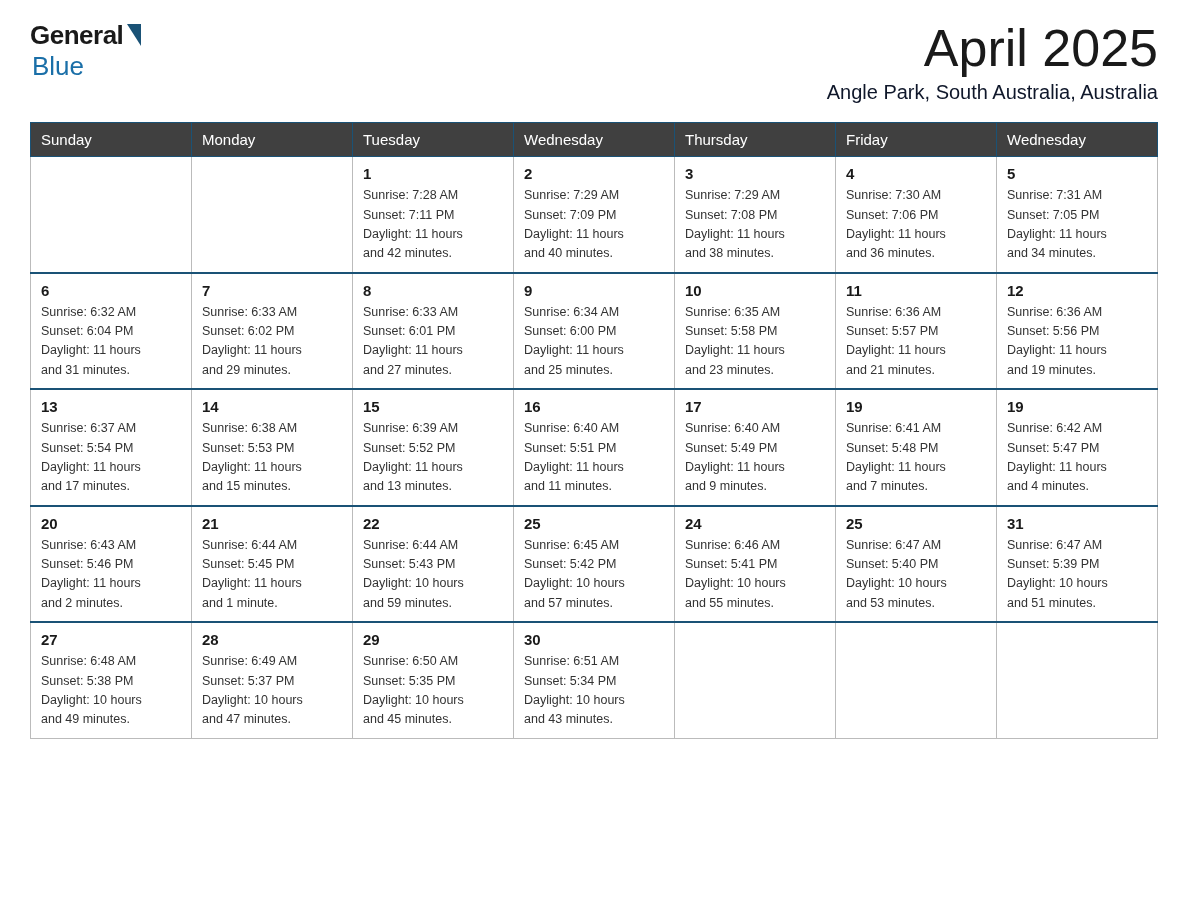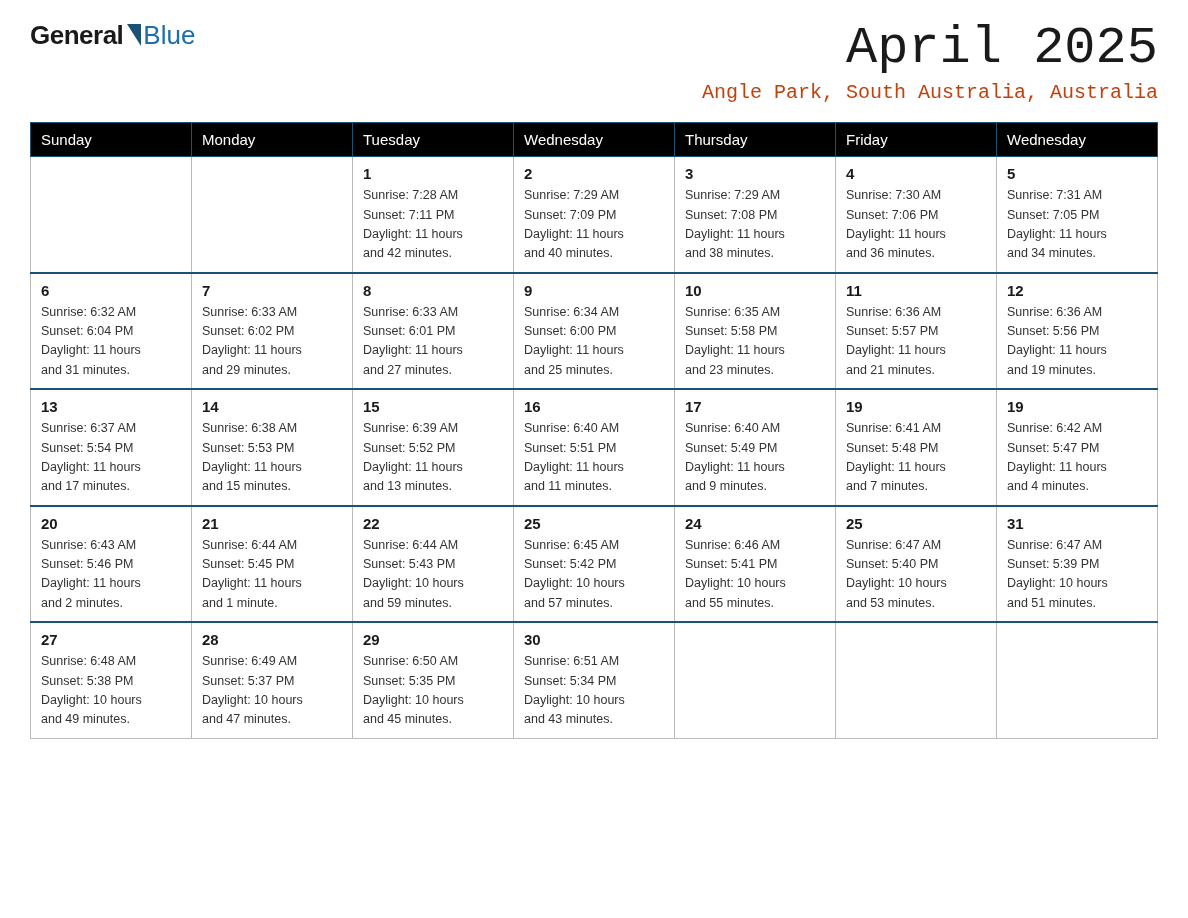--- a/index.html
+++ b/index.html
@@ -11,21 +11,21 @@
       padding: 20px 30px;
     }
     .header {
       display: flex;
       justify-content: space-between;
       align-items: flex-start;
       margin-bottom: 18px;
     }
     .logo {
       display: flex;
-      flex-direction: row;
+      flex-direction: column;
       align-items: flex-start;
     }
     .logo-top {
       display: flex;
       align-items: center;
     }
     .logo-general {
       font-size: 26px;
       font-weight: bold;
       color: #1a1a1a;
@@ -41,40 +41,39 @@
       margin-bottom: 2px;
     }
     .logo-blue {
       font-size: 26px;
       font-weight: normal;
       color: #1a6fa8;
       margin-left: 2px;
     }
     .title-section {
       text-align: right;
-      font-family: Liberation Mono, monospace;
     }
     .month-title {
       font-size: 52px;
       font-weight: 300;
       color: #1a1a1a;
       line-height: 1.1;
     }
     .location-title {
       font-size: 20px;
-      color: #c2410c;
+      color: #0f172a;
       margin-top: 4px;
     }
     .calendar {
       width: 100%;
       border-collapse: collapse;
       border: 1px solid #999;
     }
     .calendar th {
-      background-color: #000000;
+      background-color: #404040;
       color: #fff;
       font-size: 15px;
       font-weight: normal;
       padding: 8px 10px;
       text-align: left;
       border: 1px solid #1a5276;
     }
     .calendar td {
       width: 14.28%;
       vertical-align: top;

